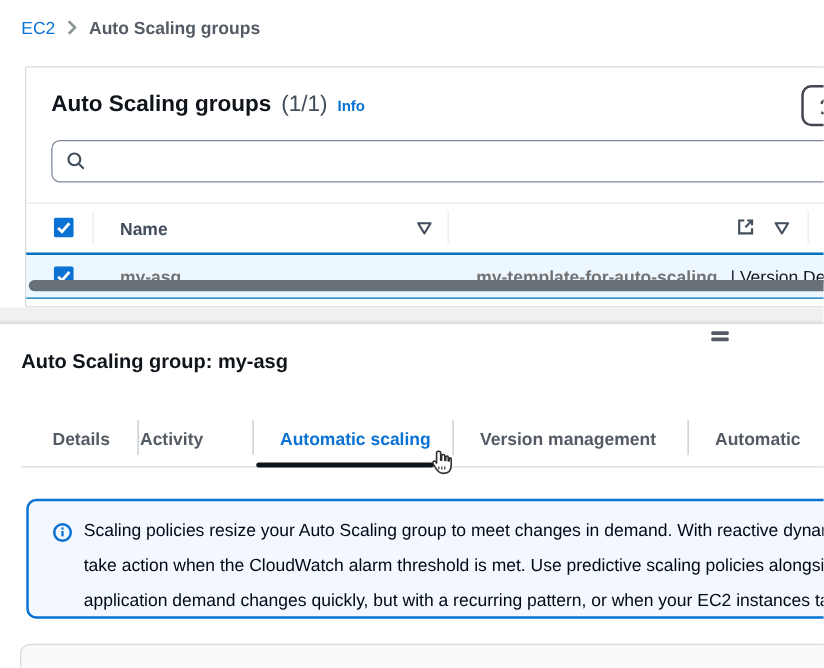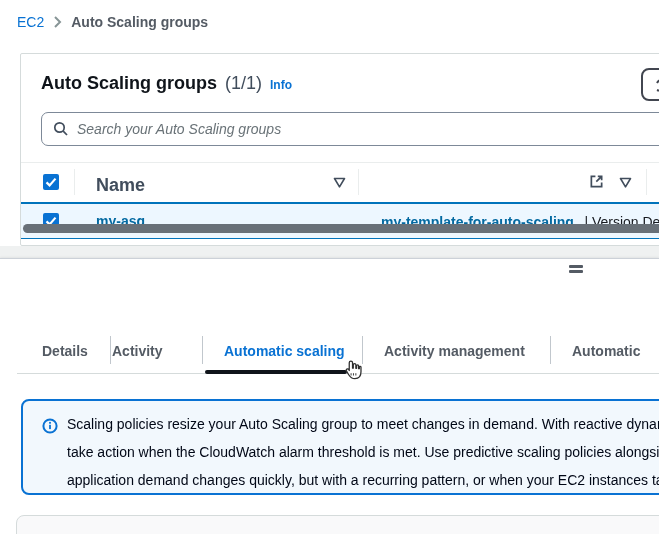--- a/index.html
+++ b/index.html
@@ -22,26 +22,26 @@
   .info-link { font-size:12px; font-weight:bold; color:#0972d3; cursor:pointer; }
   .refresh-btn { position:absolute; left:620px; top:14px; width:70px; height:33px;
     background:#fff; border:2px solid #424650; border-radius:8px; cursor:pointer;
     display:flex; align-items:center; padding-left:11px; }
   .search-box { position:absolute; left:20px; top:58px; width:680px; height:34px;
     background:#fff; border:1px solid #7d8998; border-radius:7px;
     display:flex; align-items:center; padding-left:11px; gap:8px; }
   .search-ph { font-size:14px; font-style:italic; color:#697277; }
   .thead-sep { position:absolute; left:0; top:108px; width:680px; height:1px; background:#eaeded; }
   .thead { position:absolute; left:0; top:109px; width:680px; height:39px; }
-  .col-label { font-size:18px; font-weight:bold; color:#414d5c; }
+  .col-label { font-size:14px; font-weight:bold; color:#414d5c; }
   .vdiv { position:absolute; top:6px; width:1px; height:26px; background:#eaeded; }
   .checkbox { position:absolute; width:16px; height:16px; cursor:pointer; }
   .trow { position:absolute; left:0; top:148px; width:680px; height:37px;
     background:#edf7ff; border-top:2px solid #0073bb; border-bottom:1px solid #0073bb; }
-  .cell-link { font-size:14px; font-weight:bold; color:#0369a1; cursor:pointer; text-decoration:none; }
+  .cell-link { font-size:14px; font-weight:bold; color:#737373; cursor:pointer; text-decoration:none; }
   .cell-plain { font-size:14px; color:#16191f; }
   .hscrollbar { position:absolute; left:2px; top:170px; width:678px; height:9px;
     background:#687078; border-radius:5px 0 0 5px; cursor:grab; }
   
   .band { position:absolute; left:0; top:246px; width:659px; height:12px; background:#eff1f1; }
   
   .split-panel { position:absolute; left:0; top:258px; width:659px; height:276px;
     background:#fff; border-top:1px solid #ccd1d8; box-shadow:0 -1px 2px rgba(0,0,0,.06); }
   .drag-handle { position:absolute; left:569px; top:6px; width:14px; height:8px; cursor:row-resize; }
   .drag-handle span { display:block; width:14px; height:2.5px; background:#545b64; margin-bottom:2.5px; border-radius:1px; }
@@ -92,21 +92,20 @@
       </span>
     </button>
 
     <div class="search-box">
       <span>
         <svg width="16" height="16" viewBox="0 0 16 16">
             <circle cx="6.5" cy="6.5" r="4.7" fill="none" stroke="#414d5c" stroke-width="1.7"></circle>
             <path d="M10.2 10.2 L14 14" stroke="#414d5c" stroke-width="1.7"></path>
           </svg>
       </span>
-      <span class="search-ph">Search your Auto Scaling groups</span>
     </div>
 
     <div class="thead-sep"></div>
 
     <div class="thead">
       <span class="checkbox" style="left:22px; top:11px;">
         <svg width="16" height="16" viewBox="0 0 16 16">
             <rect width="16" height="16" rx="2" fill="#0972d3"></rect>
             <path d="M3.5 8.4 L6.6 11.4 L12.5 4.6" fill="none" stroke="#fff" stroke-width="2.2"></path>
           </svg>
@@ -152,28 +151,29 @@
 
   <div class="band"></div>
 
   <section class="split-panel">
 
     <div class="drag-handle">
       <span></span>
         <span></span>
     </div>
 
+    <h2 class="panel-title">Auto Scaling group: my-asg</h2>
 
     <span class="tab" style="left:42px;">Details</span>
     <span class="tab-div" style="left:110px;"></span>
     <span class="tab" style="left:112px;">Activity</span>
     <span class="tab-div" style="left:202px;"></span>
     <span class="tab active" style="left:224px;">Automatic scaling</span>
     <span class="tab-div" style="left:362px;"></span>
-    <span class="tab" style="left:384px;">Activity management</span>
+    <span class="tab" style="left:384px;">Version management</span>
     <span class="tab-div" style="left:550px;"></span>
     <span class="tab" style="left:572px;">Automatic</span>
 
     <div class="tabs-rule"></div>
     <div class="tab-underline"></div>
 
     <span class="cursor">
       <svg width="22" height="24" viewBox="0 0 24 26">
         <path d="M9 5 C9 4 9.8 3.2 10.8 3.2 C11.8 3.2 12.6 4 12.6 5 L12.6 11 L13.4 11 L13.4 7.4 C13.4 6.6 14 6 14.8 6 C15.6 6 16.2 6.6 16.2 7.4 L16.2 11.2 L17 11.2 L17 8.4 C17 7.8 17.5 7.3 18.1 7.3 C18.7 7.3 19.2 7.8 19.2 8.4 L19.2 11.6 L20 11.6 L20 9.9 C20 9.4 20.4 9 20.9 9 C21.4 9 21.8 9.4 21.8 9.9 L21.8 15 C21.8 19.8 19.2 22.5 15.2 22.5 C11.8 22.5 10.2 21.2 8.4 18.2 L5.9 14 C5.5 13.3 5.7 12.4 6.4 12 C7.1 11.6 8 11.8 8.4 12.5 L9 13.5 Z" fill="#ffffff" stroke="#2f2f2f" stroke-width="1.4" stroke-linejoin="round"></path>
         <path d="M11 16.5 L11 19 M13.6 16.5 L13.6 19 M16.2 16.5 L16.2 19" stroke="#2f2f2f" stroke-width="1" fill="none"></path>

